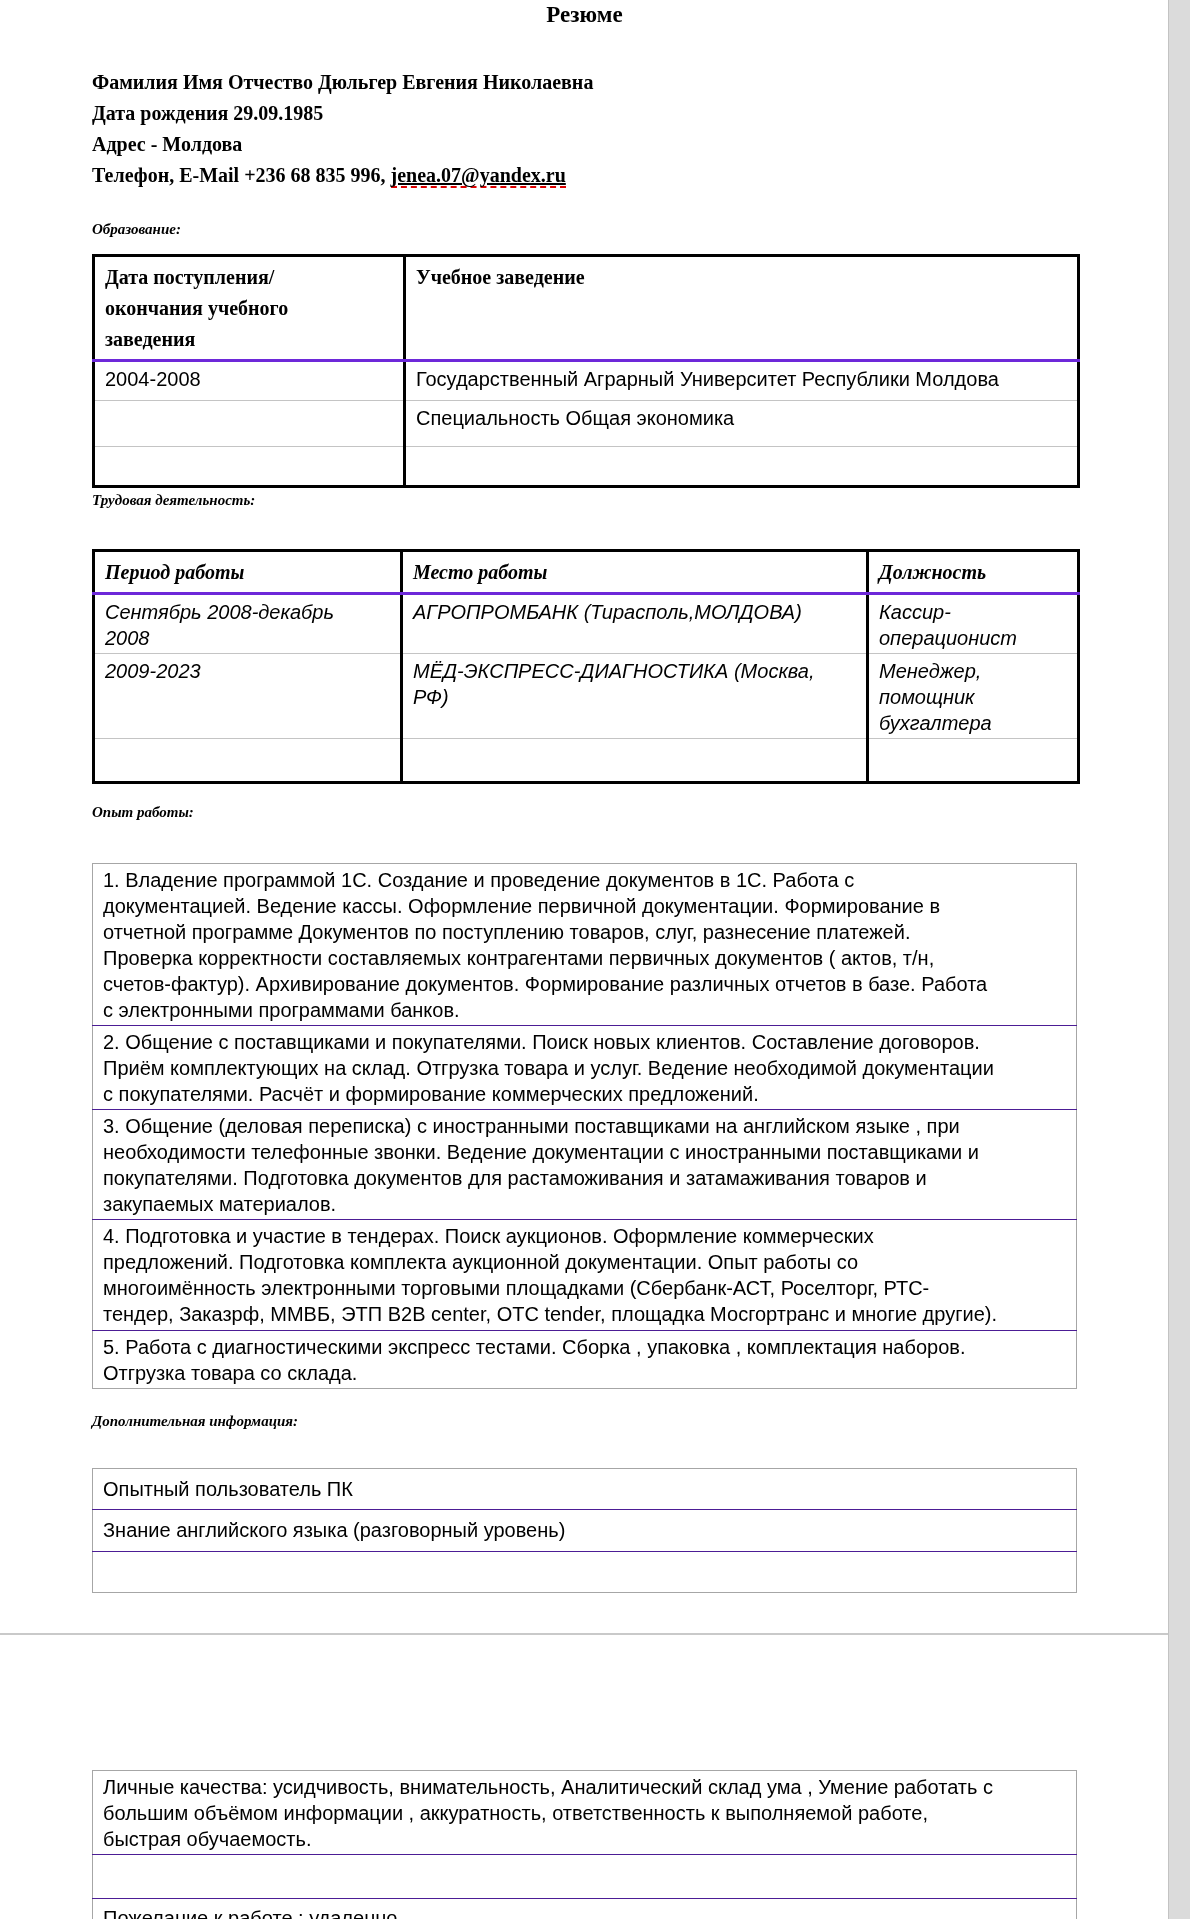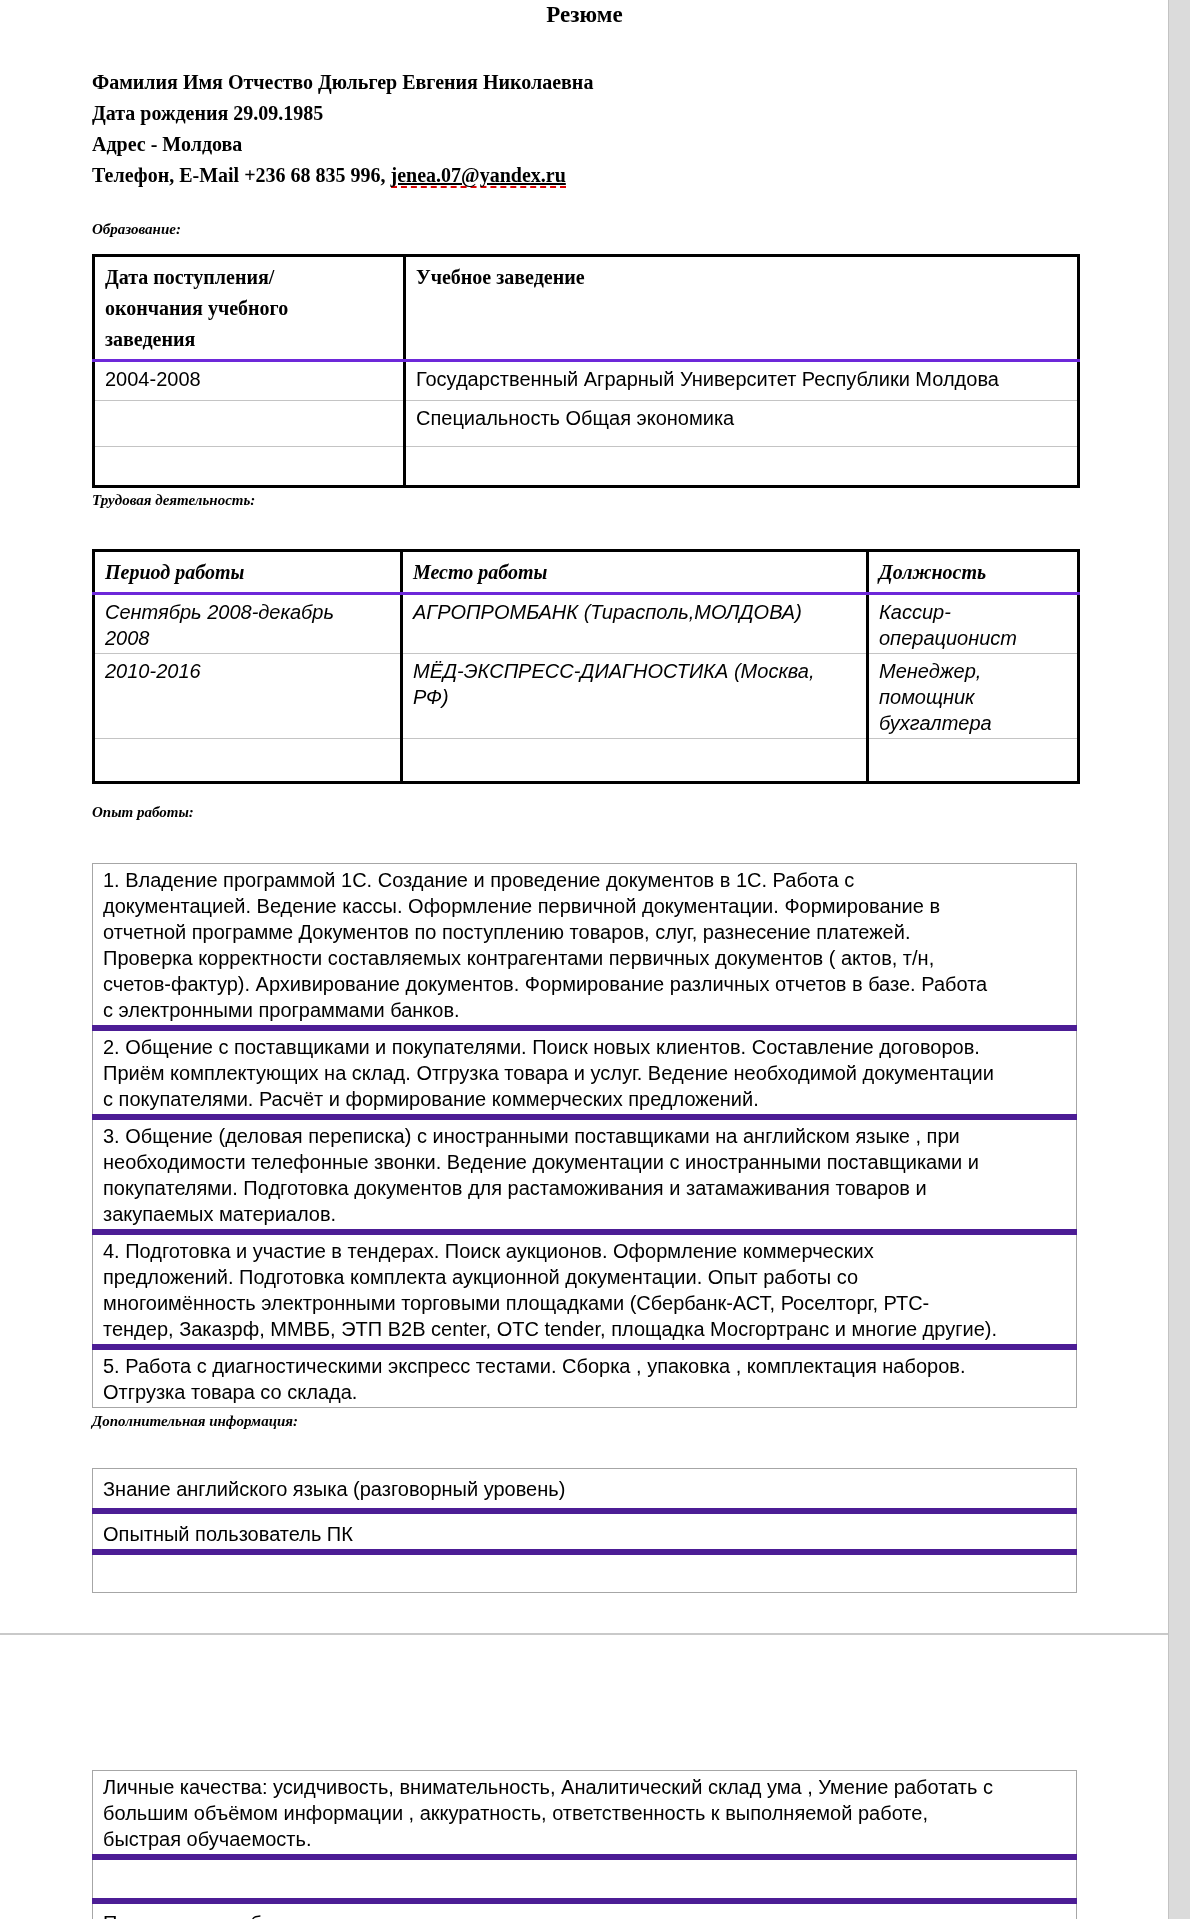--- a/index.html
+++ b/index.html
@@ -19,21 +19,21 @@
   
   table{border-collapse:collapse;table-layout:fixed;width:985px;}
   td,th{vertical-align:top;text-align:left;font-weight:normal;white-space:pre-line;overflow:hidden;}
   
   .tblack{border:3px solid #000;}
   .tblack th{font-family:"Liberation Serif",serif;font-weight:bold;font-size:20px;line-height:31px;padding:5px 10px 4px 10px;border-bottom:3px solid #6d28d9;}
   .tblack td{font-size:20px;line-height:26px;padding:4px 10px 2px 10px;border-top:1px solid #c4c4c4;}
   .tblack .cdiv{border-right:3px solid #000;}
   
   .tgray{border:1px solid #a6a6a6;}
-  .tgray td{font-size:20px;line-height:26px;padding:3px 10px 2px 10px;border-top:6px solid #4c1d95;}
+  .tgray td{font-size:20px;line-height:26px;padding:3px 10px 2px 10px;border-top:1px solid #4c1d95;}
   .tgray tr:first-child td{border-top:none;}
   .page-strip{left:1168px;top:0;width:22px;height:1919px;background:#dbdbdb;border-left:1px solid #c3c3c3;}
   .separator{left:0;top:1633px;width:1168px;height:2px;background:#c9c9c9;}
 </style>
 </head>
 <body>
 
 <div class="abs content serifb doc-title" style="top:2px;">Резюме</div>
 
 <div class="abs content" style="top:67px;">
@@ -87,21 +87,21 @@
     <th>Должность</th>
   </tr>
   <tr style="height:56px;">
     <td class="cdiv" style="border-top:none">Сентябрь 2008-декабрь
 2008</td>
     <td class="cdiv" style="border-top:none">АГРОПРОМБАНК (Тирасполь,МОЛДОВА)</td>
     <td style="border-top:none">Кассир-
 операционист</td>
   </tr>
   <tr style="height:74px;">
-    <td class="cdiv">2010-2016</td>
+    <td class="cdiv">2009-2023</td>
     <td class="cdiv">МЁД-ЭКСПРЕСС-ДИАГНОСТИКА (Москва,
 РФ)</td>
     <td>Менеджер,
 помощник
 бухгалтера</td>
   </tr>
   <tr style="height:44px;">
     <td class="cdiv"></td>
     <td class="cdiv"></td>
     <td></td>
@@ -142,25 +142,25 @@
     <td>5. Работа с диагностическими экспресс тестами.  Сборка , упаковка , комплектация наборов.
 Отгрузка товара со склада.</td>
   </tr>
 </tbody>
   </table>
 
 <div class="abs content serifb h" style="top:1413px;">Дополнительная информация:</div>
 
 <table class="abs tgray" style="left:92px;top:1468px;">
   <tbody>
-      <tr style="height:42px;">
+      <tr style="height:41px;">
+    <td style="padding-top:7px">Опытный пользователь ПК</td>
+  </tr>
+  <tr style="height:42px;">
     <td style="padding-top:7px">Знание английского языка (разговорный уровень)</td>
-  </tr>
-  <tr style="height:41px;">
-    <td style="padding-top:7px">Опытный пользователь ПК</td>
   </tr>
   <tr style="height:41px;">
     <td></td>
   </tr>
 </tbody>
   </table>
 
 <div class="abs separator"></div>
 
 <table class="abs tgray" style="left:92px;top:1770px;">

